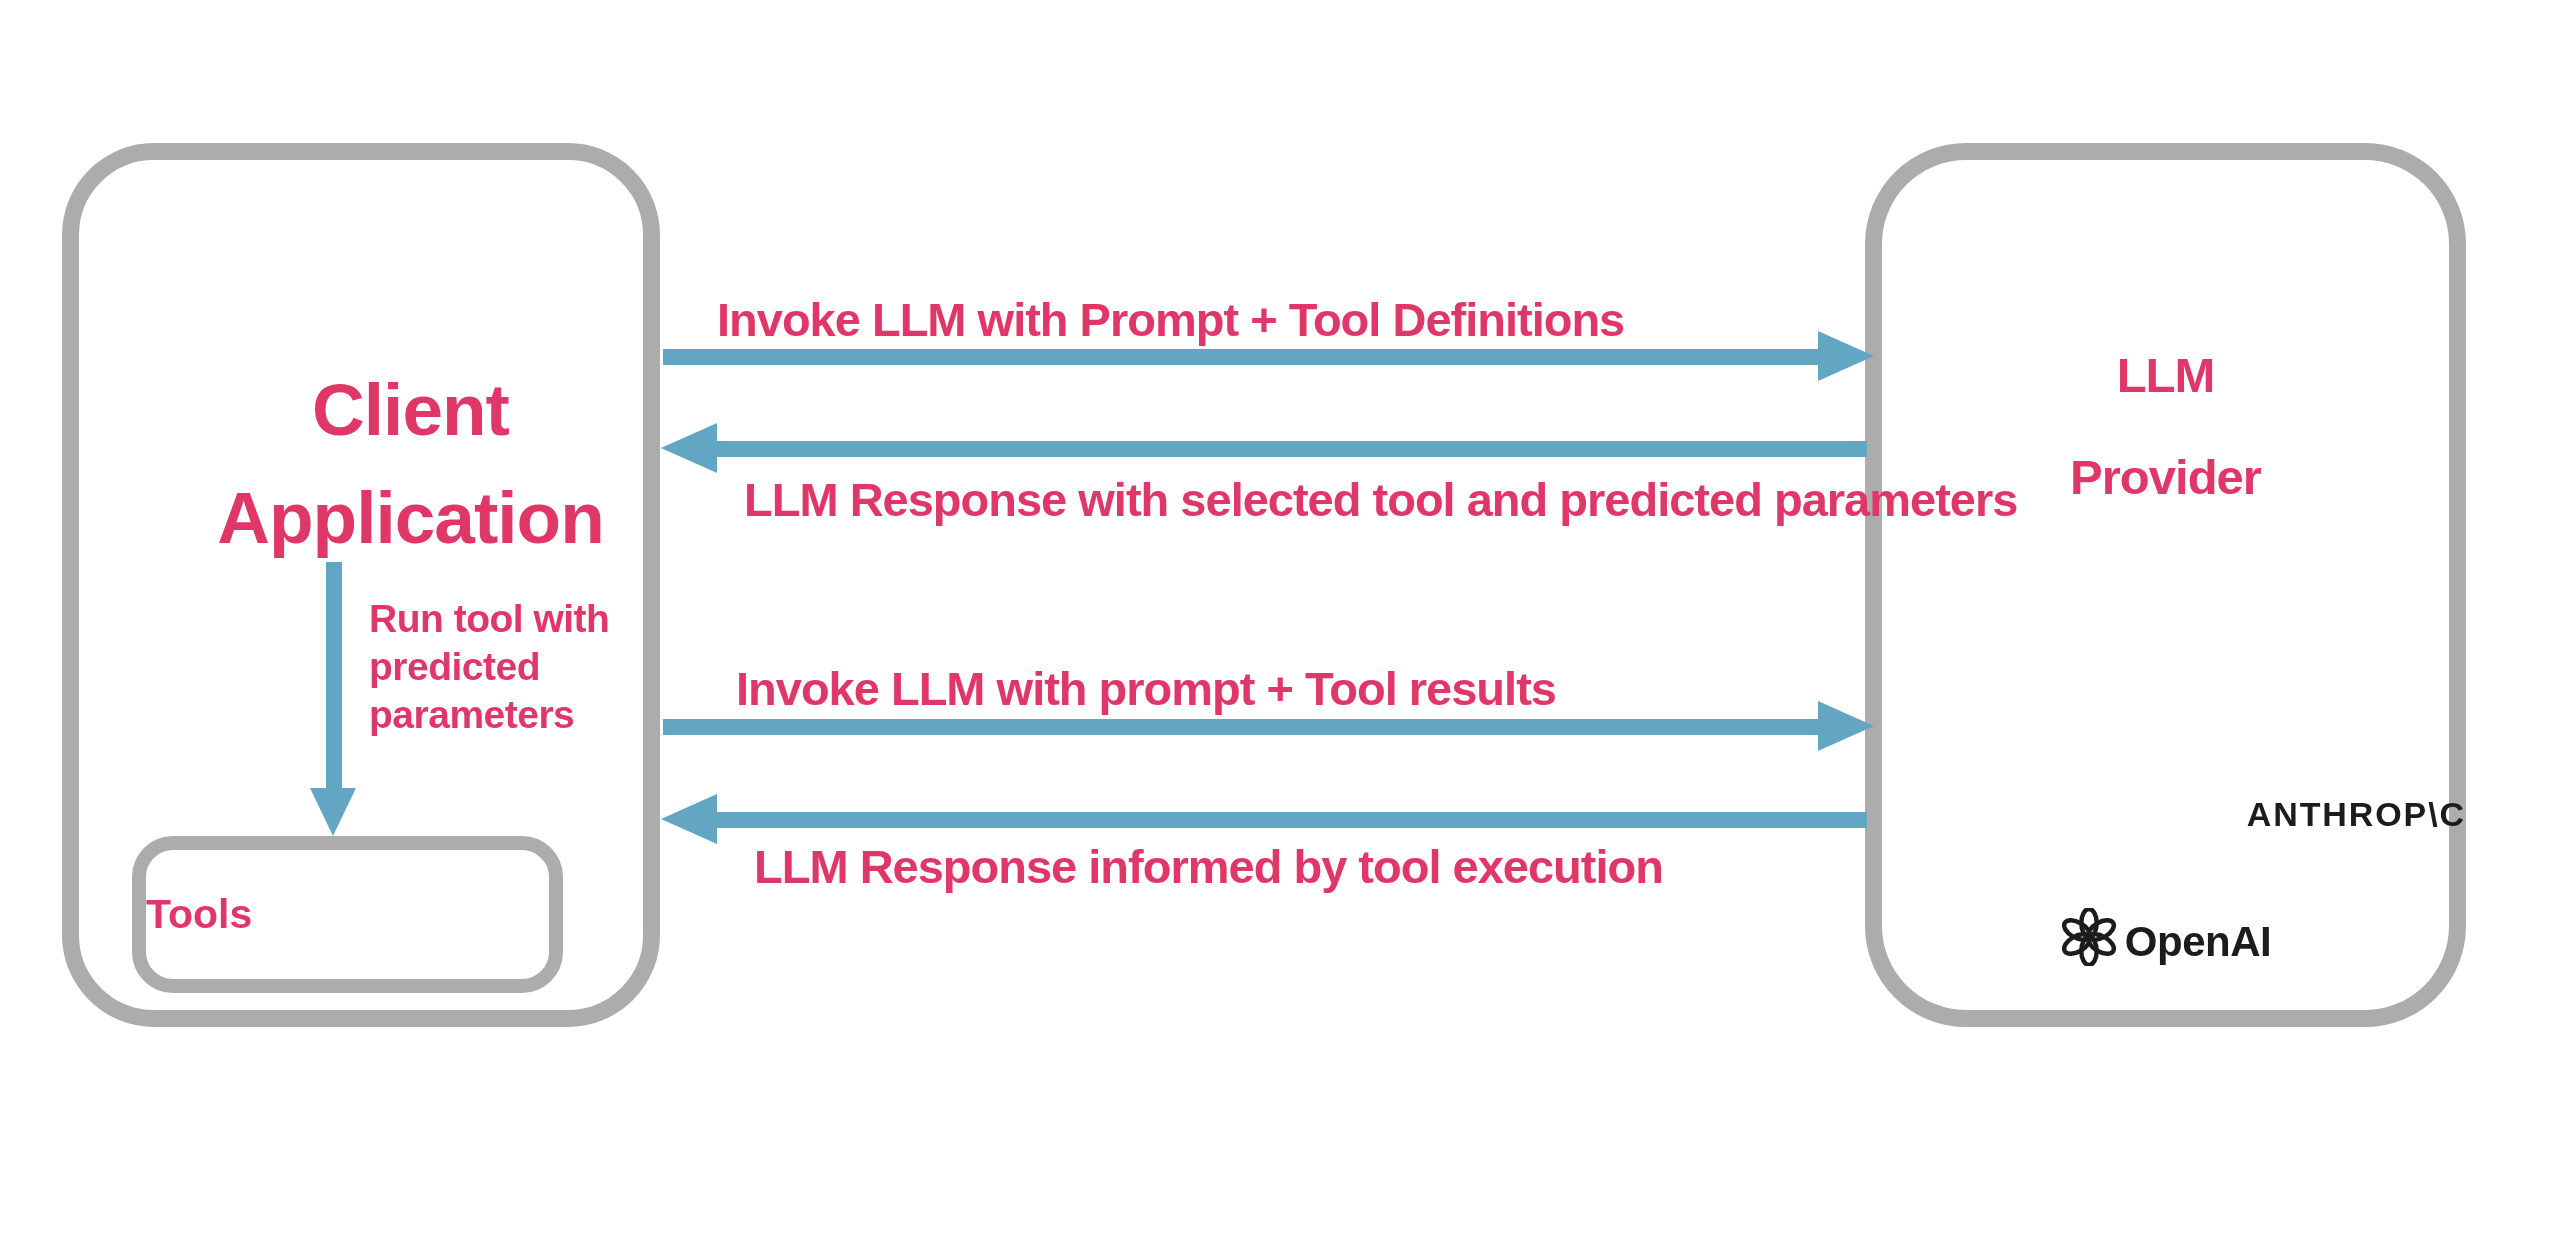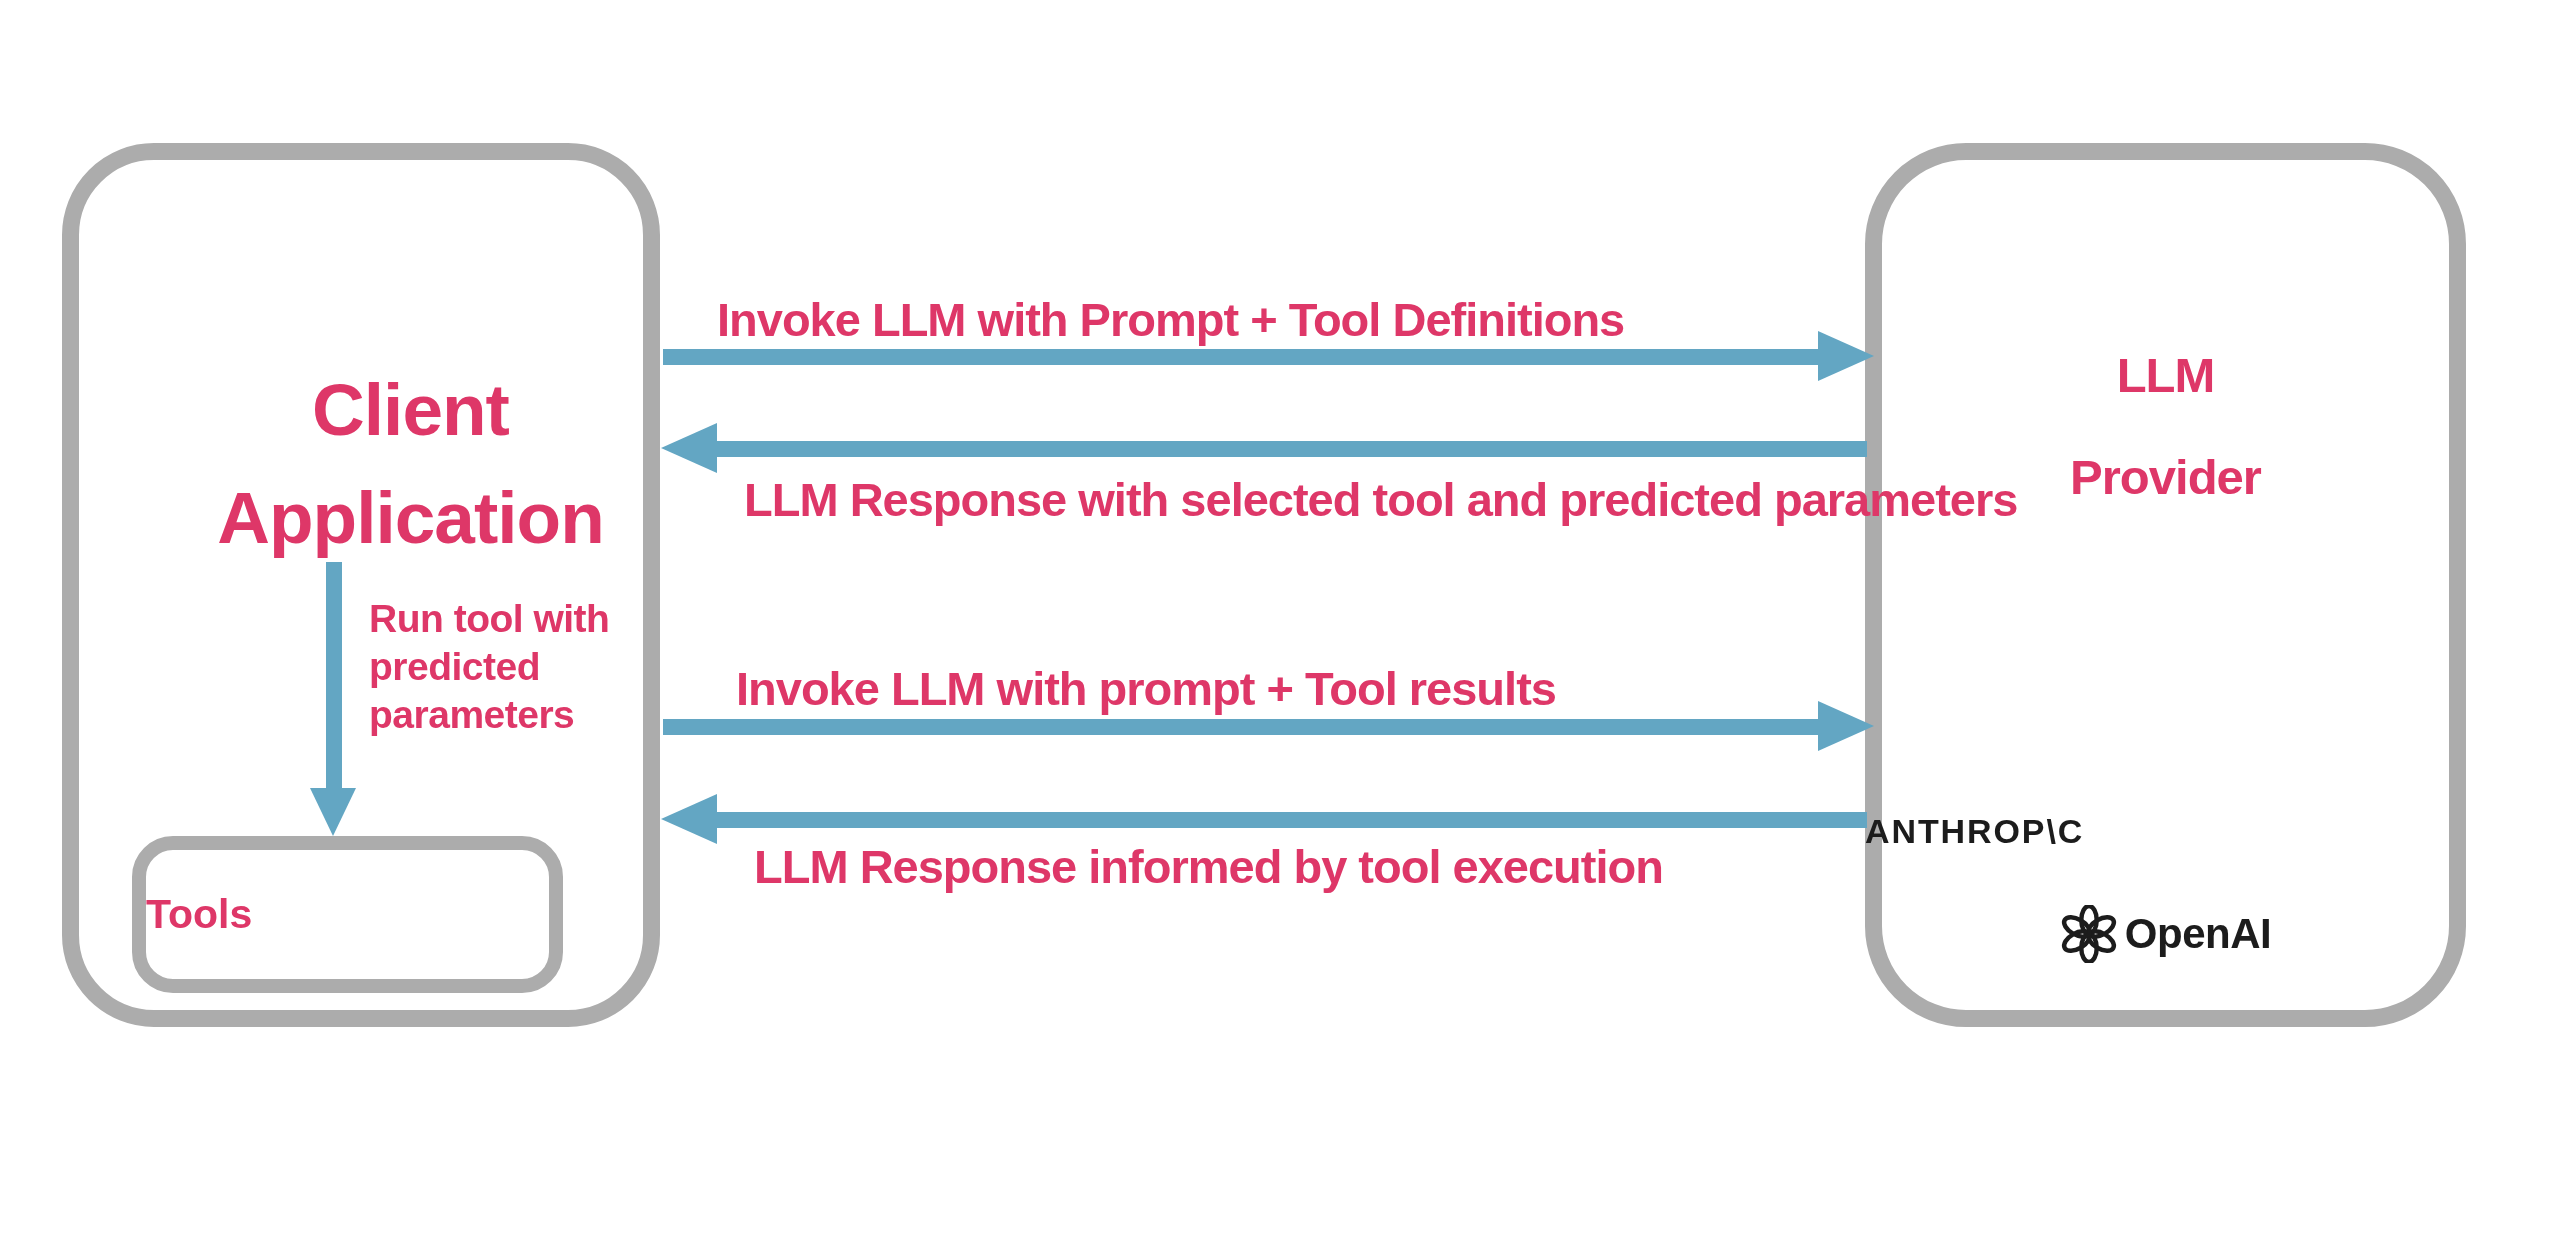--- a/index.html
+++ b/index.html
@@ -61,27 +61,27 @@
   .flow2-head { left:661px; top:423px; }
   .flow4-head { left:661px; top:794px; }
   .down-bar  { left:326px; top:562px; width:15.5px; height:228px; }
   .down-head {
     position:absolute; left:310px; top:788px; width:0; height:0;
     border-left:23px solid transparent; border-right:23px solid transparent;
     border-top:48px solid var(--arrow-blue,#63a6c3);
   }
   
   .anthropic-logo {
-    position:absolute; left:1865px; top:812px; width:601px; text-align:left;
+    position:absolute; left:1865px; top:795px; width:601px; text-align:right;
     font-weight:bold; font-size:34px; letter-spacing:1.9px;
     color:var(--logo-dark,#1c1c1c);
   }
   .openai-row {
     position:absolute; left:1865px; top:902px; width:601px; height:64px;
-    display:flex; align-items:center; justify-content:center; gap:7px;
+    display:flex; align-items:flex-end; justify-content:center; gap:7px;
   }
   .openai-mark { width:58px; height:58px; color:var(--logo-dark,#1c1c1c); }
   .openai-word {
     font-weight:bold; font-size:42px; letter-spacing:-0.5px;
     color:var(--logo-dark,#1c1c1c);
   }
 </style>
 </head>
 <body>
 

